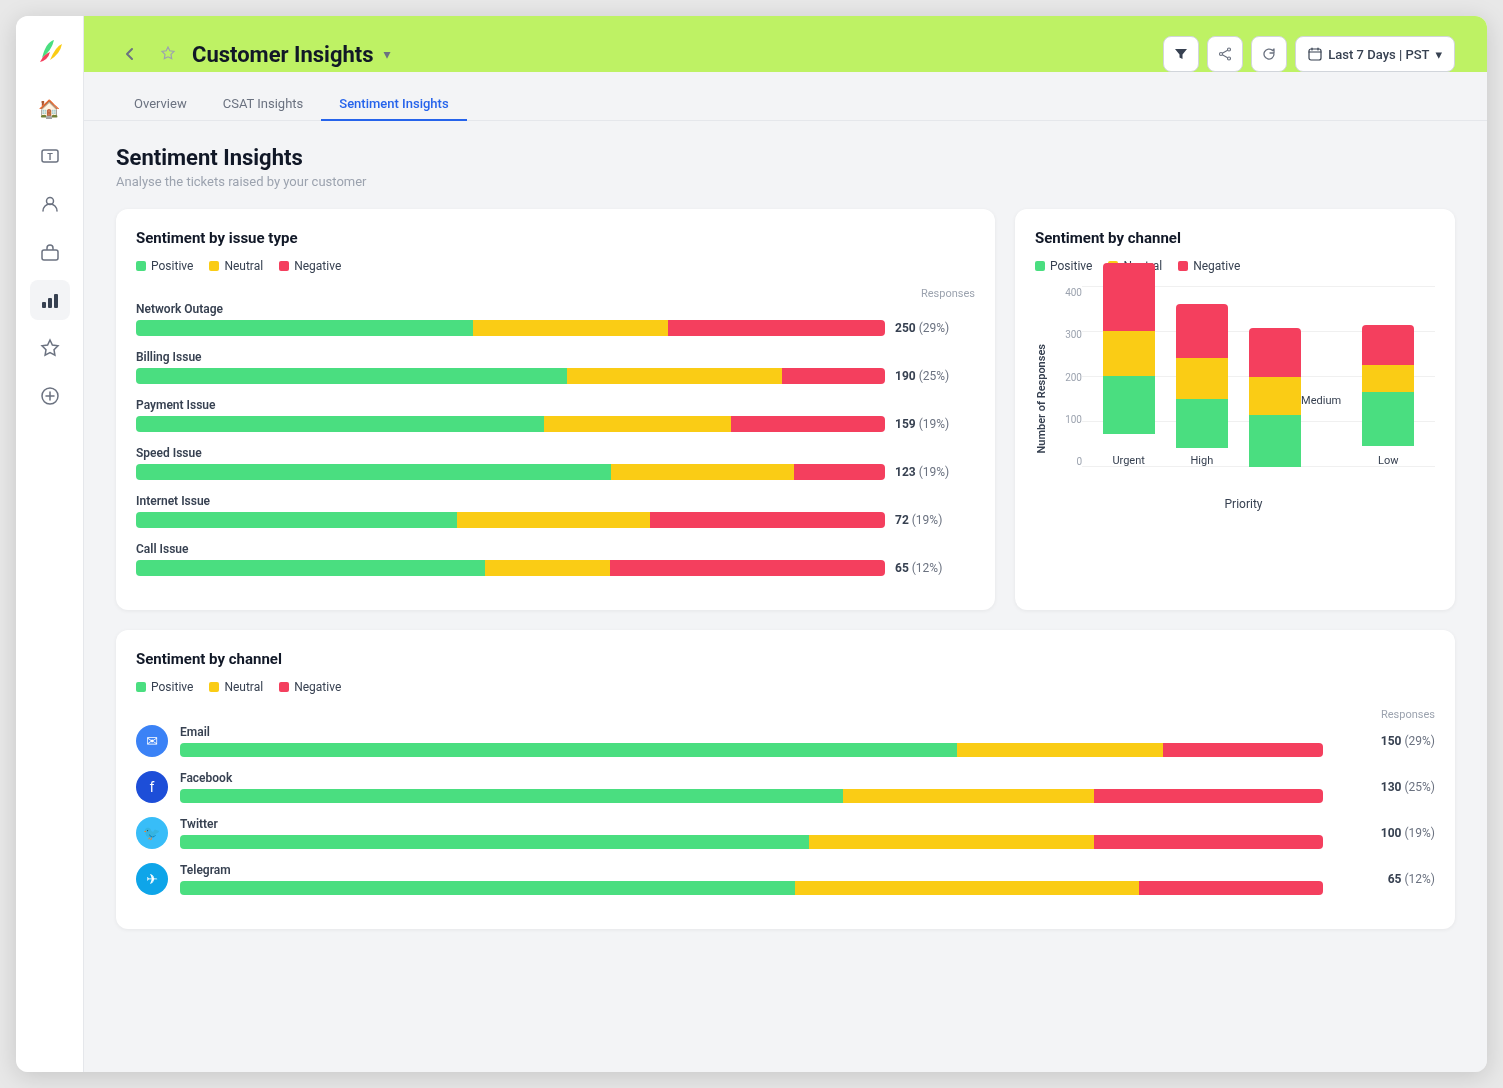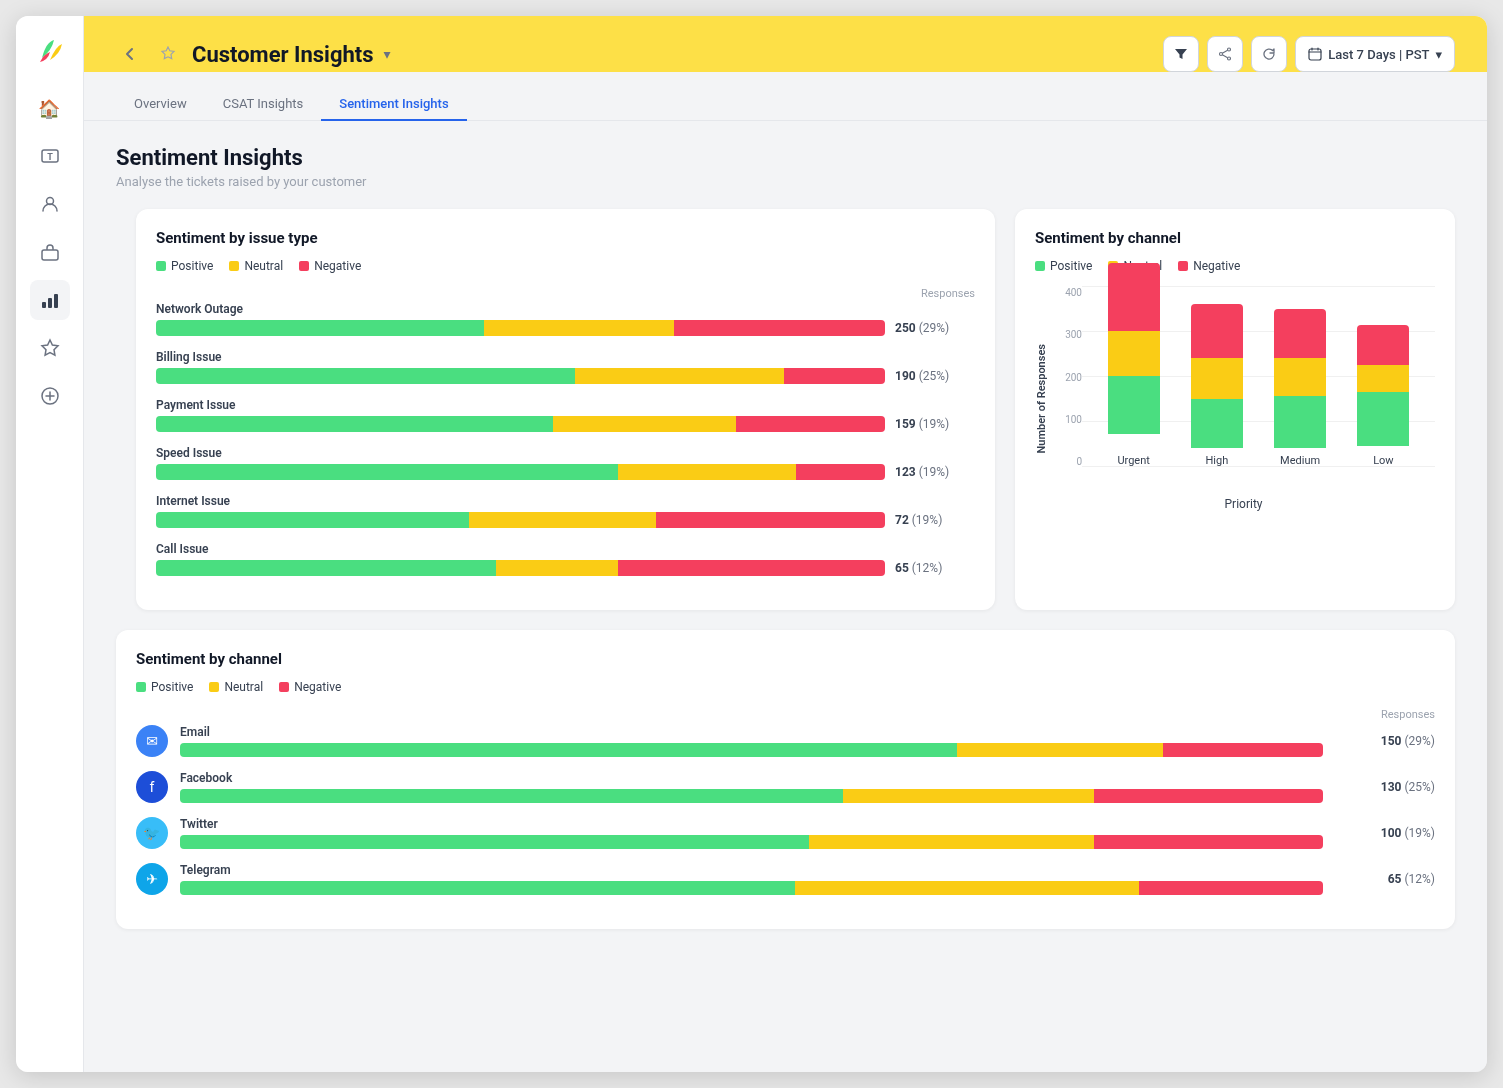--- a/index.html
+++ b/index.html
@@ -50,21 +50,21 @@
     .sidebar-icon.active { background: #f3f4f6; color: #111827; }
     
     .main-content {
       flex: 1;
       background: #f3f4f6;
       padding: 0;
       overflow-y: auto;
     }
     
     .header {
-      background: #fde047;
+      background: #bef264;
       padding: 20px 32px 0;
       display: flex;
       align-items: center;
       justify-content: space-between;
     }
     .header-left {
       display: flex;
       align-items: center;
       gap: 10px;
     }
@@ -174,21 +174,20 @@
     }
     .legend-dot {
       width: 10px;
       height: 10px;
       border-radius: 2px;
     }
     
     .issue-chart {
       flex: 1;
       min-width: 0;
-      margin-left: 20px;
     }
     .issue-row {
       margin-bottom: 14px;
     }
     .issue-label {
       font-size: 12px;
       font-weight: 600;
       color: #374151;
       margin-bottom: 4px;
     }
@@ -551,21 +550,21 @@
       <span style="font-size:11px; color:#374151; margin-top:20px;text-align:center;">Urgent</span>
     </div>
                       <div style="display:flex; flex-direction:column; align-items:center;">
       <div style="width:52px; display:flex; flex-direction:column-reverse; border-radius:4px 4px 0 0; overflow:hidden;">
         <div style="height:49.5px; background:#4ade80; width:100%;"></div>
         <div style="height:40.5px; background:#facc15; width:100%;"></div>
         <div style="height:54.0px; background:#f43f5e; width:100%;"></div>
       </div>
       <span style="font-size:11px; color:#374151; margin-top:6px;">High</span>
     </div>
-                      <div style="display:flex; flex-direction:column; align-items:center;">
+                      <div style="display:flex; flex-direction:row; align-items:center;">
       <div style="width:52px; display:flex; flex-direction:column-reverse; border-radius:4px 4px 0 0; overflow:hidden;">
         <div style="height:51.7px; background:#4ade80; width:100%;"></div>
         <div style="height:38.3px; background:#facc15; width:100%;"></div>
         <div style="height:49.5px; background:#f43f5e; width:100%;"></div>
       </div>
       <span style="font-size:11px; color:#374151; margin-top:6px;">Medium</span>
     </div>
                       <div style="display:flex; flex-direction:column; align-items:center;">
       <div style="width:52px; display:flex; flex-direction:column-reverse; border-radius:4px 4px 0 0; overflow:hidden;">
         <div style="height:54.0px; background:#4ade80; width:100%;"></div>

